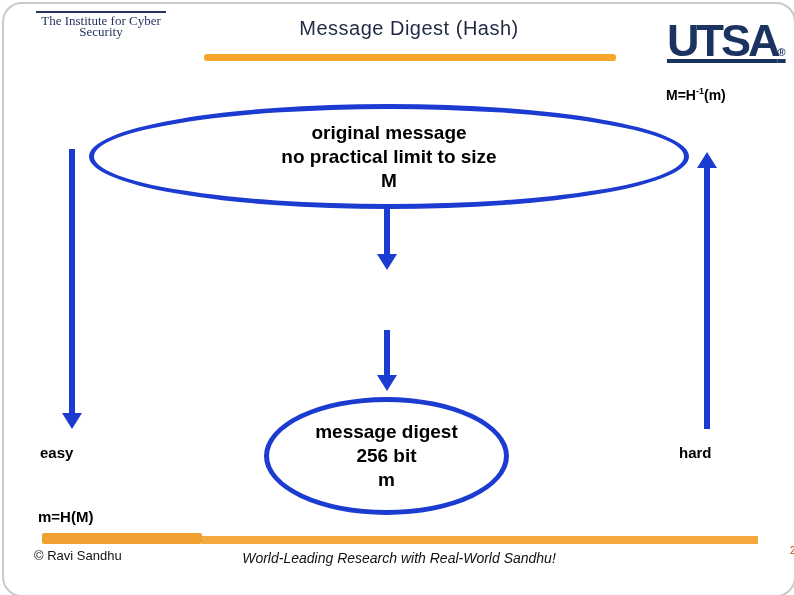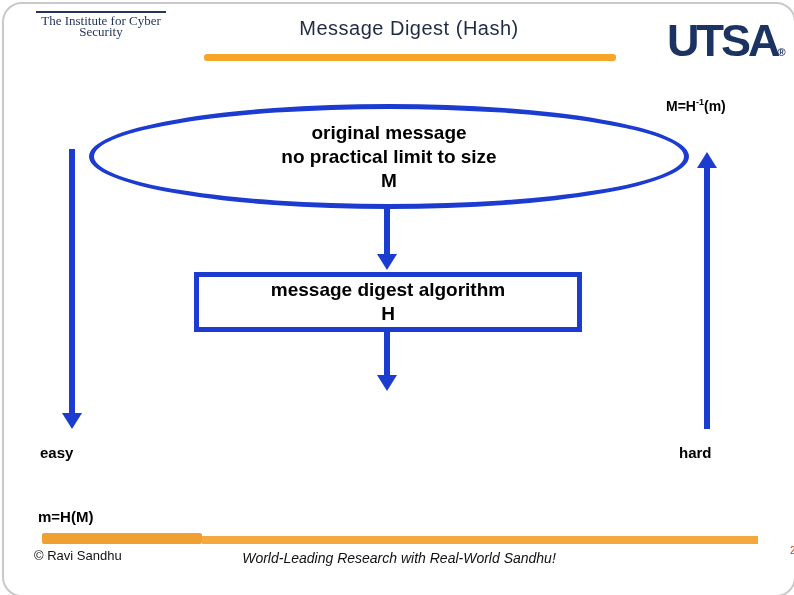--- a/index.html
+++ b/index.html
@@ -11,21 +11,21 @@
   
   .ics-logo{position:absolute;left:30px;top:6px;width:134px;text-align:center;color:#26355f;}
   .ics-acronym{font-family:"Liberation Serif",serif;font-weight:bold;font-size:38px;line-height:48px;letter-spacing:1px;}
   .ics-rule{height:0;border-top:2px solid #26355f;margin:1px 2px 2px 2px;}
   .ics-subtitle{font-family:Liberation Serif, serif;font-size:13px;line-height:11px;}
   .slide-title{
     position:absolute;left:190px;top:13px;width:430px;text-align:center;
     font-size:20px;color:#1f2a44;letter-spacing:0.5px;
   }
   .title-underline{position:absolute;left:200px;top:50px;width:412px;height:7px;background:#f6a529;border-radius:3px;}
-  .utsa-logo{position:absolute;left:663px;top:12px;color:#1b3361;font-weight:bold;font-size:45px;line-height:50px;letter-spacing:-3px;}
+  .utsa-logo{position:absolute;left:663px;top:12px;color:#1b3361;font-weight:bold;font-size:45px;line-height:50px;letter-spacing:-3px;text-decoration:underline;}
   .utsa-reg{font-size:11px;letter-spacing:0;vertical-align:baseline;}
   
   .shape{position:absolute;display:flex;flex-direction:column;align-items:center;justify-content:center;
          color:#000;font-weight:bold;font-size:19px;line-height:24px;text-align:center;}
   .ellipse-top{left:85px;top:100px;width:590px;height:95px;border:5px solid #1c3bd0;border-radius:50%;}
   .algo-box{left:190px;top:268px;width:378px;height:50px;border:5px solid #1c3bd0;}
   .ellipse-bottom{left:260px;top:393px;width:235px;height:108px;border:5px solid #1c3bd0;border-radius:50%;}
   
   .vline{position:absolute;width:6px;background:#1c3bd0;}
   .head-down{position:absolute;width:0;height:0;border-left:10px solid transparent;border-right:10px solid transparent;border-top:16px solid #1c3bd0;}
@@ -33,21 +33,21 @@
   .flow1-line{left:380px;top:204px;height:47px;}
   .flow1-head{left:373px;top:250px;}
   .flow2-line{left:380px;top:326px;height:46px;}
   .flow2-head{left:373px;top:371px;}
   .easy-line{left:65px;top:145px;height:265px;}
   .easy-head{left:58px;top:409px;}
   .hard-line{left:700px;top:163px;height:262px;}
   .hard-head{left:693px;top:148px;}
   
   .diag-label{position:absolute;color:#000;font-weight:bold;font-size:15px;}
-  .lbl-mh1{left:662px;top:93px;font-size:14px;}
+  .lbl-mh1{left:662px;top:82px;font-size:14px;}
   .lbl-mh1 sup{font-size:9px;}
   .lbl-easy{left:36px;top:440px;}
   .lbl-mhm{left:34px;top:504px;}
   .lbl-hard{left:675px;top:440px;}
   
   .footer-bar-left{position:absolute;left:38px;top:529px;width:160px;height:11px;background:#efa031;border-radius:2px;}
   .footer-bar-right{position:absolute;left:198px;top:532px;width:556px;height:8px;background:#f4a93e;}
   .footer-copyright{position:absolute;left:30px;top:544px;font-size:13px;color:#111;}
   .footer-tagline{position:absolute;left:155px;top:546px;width:480px;text-align:center;font-size:14px;font-style:italic;color:#111;}
   .footer-page{position:absolute;left:786px;top:541px;font-size:10px;color:#c2410c;}
@@ -66,25 +66,26 @@
   <div class="title-underline"></div>
 
   <div class="utsa-logo"><span>UTSA</span><span class="utsa-reg">®</span></div>
 
   <div class="shape ellipse-top">
     <div>original message</div>
     <div>no practical limit to size</div>
     <div>M</div>
   </div>
 
-  <div class="shape algo-box">
-    <div>message digest algorithm</div>
-    <div>H</div>
+
+  <div class="shape ellipse-bottom">
+    <div>message digest</div>
+    <div>256 bit</div>
+    <div>m</div>
   </div>
-
 
   <div class="vline flow1-line"></div>
   <div class="head-down flow1-head"></div>
 
   <div class="vline flow2-line"></div>
   <div class="head-down flow2-head"></div>
 
   <div class="vline easy-line"></div>
   <div class="head-down easy-head"></div>
 

